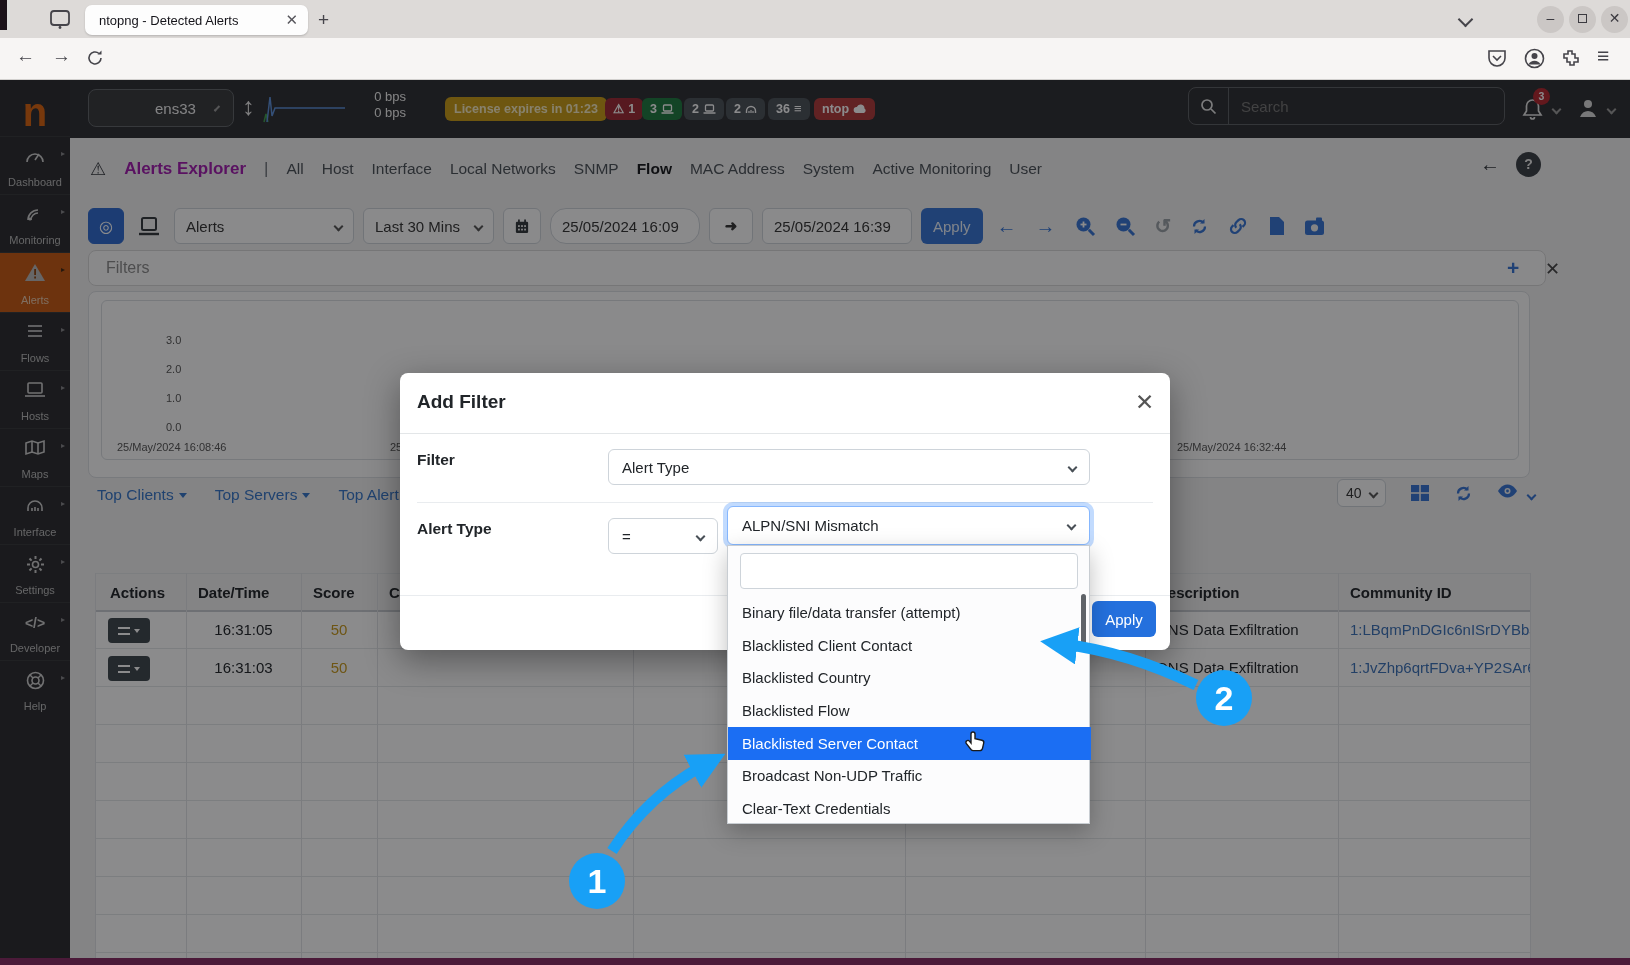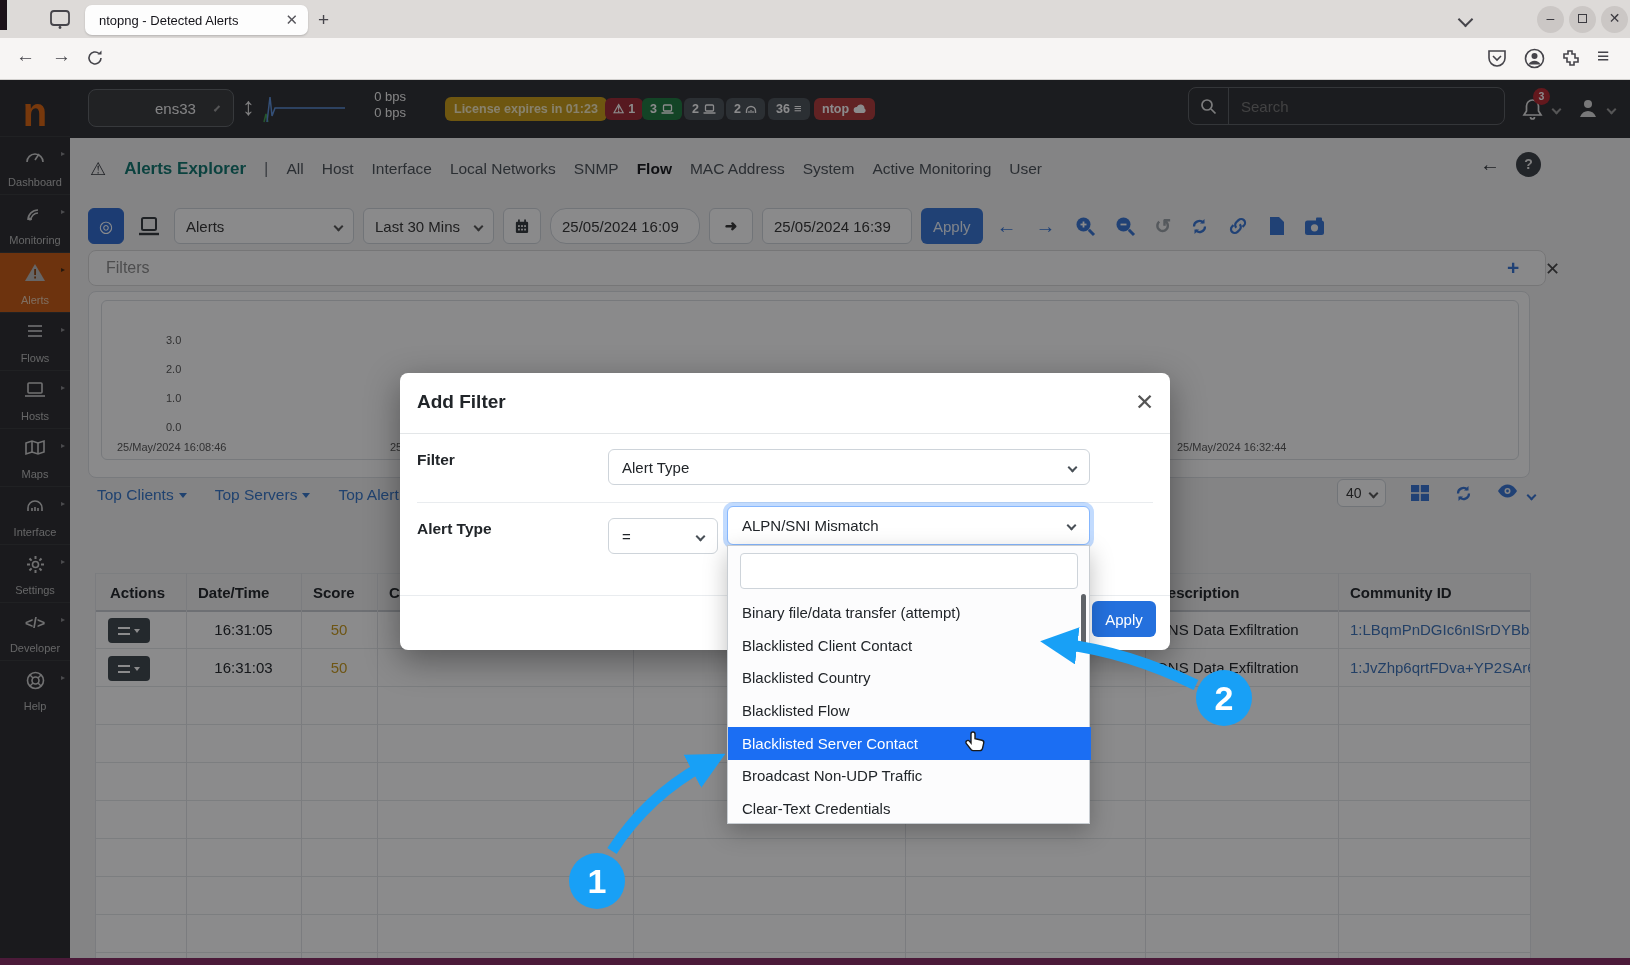--- a/index.html
+++ b/index.html
@@ -48,21 +48,21 @@
   .badge { position:absolute; top:18px; height:22px; border-radius:6px; color:#fff; font-size:12.5px; font-weight:bold;
            line-height:22px; padding:0 8px; display:flex; align-items:center; gap:4px; }
   .search { position:absolute; left:1118px; top:7px; width:317px; height:38px; border:1px solid #5c5f63; border-radius:8px; display:flex; align-items:center; }
   .search .icell { width:40px; height:100%; border-right:1px solid #5c5f63; display:flex; align-items:center; justify-content:center; }
   .search input { background:transparent; border:0; outline:0; color:#cfcfcf; font-size:15px; padding:0 12px; width:250px; font-family:"Liberation Sans",sans-serif; }
   .nav-ic { stroke:#e3e3e3; fill:none; stroke-width:1.7; }
 
   .content { position:absolute; left:70px; top:58px; width:1560px; height:820px; }
 
   .explorer { position:absolute; left:20px; top:20px; display:flex; align-items:center; gap:18px; }
-  .explorer .ttl { font-size:17px; font-weight:bold; color:#0f766e; }
+  .explorer .ttl { font-size:17px; font-weight:bold; color:#a21caf; }
   .explorer .sep { color:#6b7177; font-size:17px; }
   .etab { font-size:15.5px; color:#4b5157; }
   .etab.on { font-weight:bold; color:#16181b; }
   .exp-right { position:absolute; left:1410px; top:14px; display:flex; gap:16px; align-items:center; }
   .qmark { width:25px; height:25px; border-radius:50%; background:#3a3f44; color:#e8e8e8; font-size:14px; font-weight:bold; text-align:center; line-height:25px; }
 
   .toolbar { position:absolute; left:18px; top:70px; display:flex; gap:9px; align-items:center; }
   .tbtn { height:36px; border:1px solid #cfd4da; background:#fdfdfd; border-radius:6px; display:flex; align-items:center; gap:8px; padding:0 11px; font-size:15px; color:#333; }
   .tbtn.blue { background:#2e6bd0; border-color:#2e6bd0; color:#fff; width:36px; justify-content:center; font-size:16px; }
   .tsel { min-width:0; }

